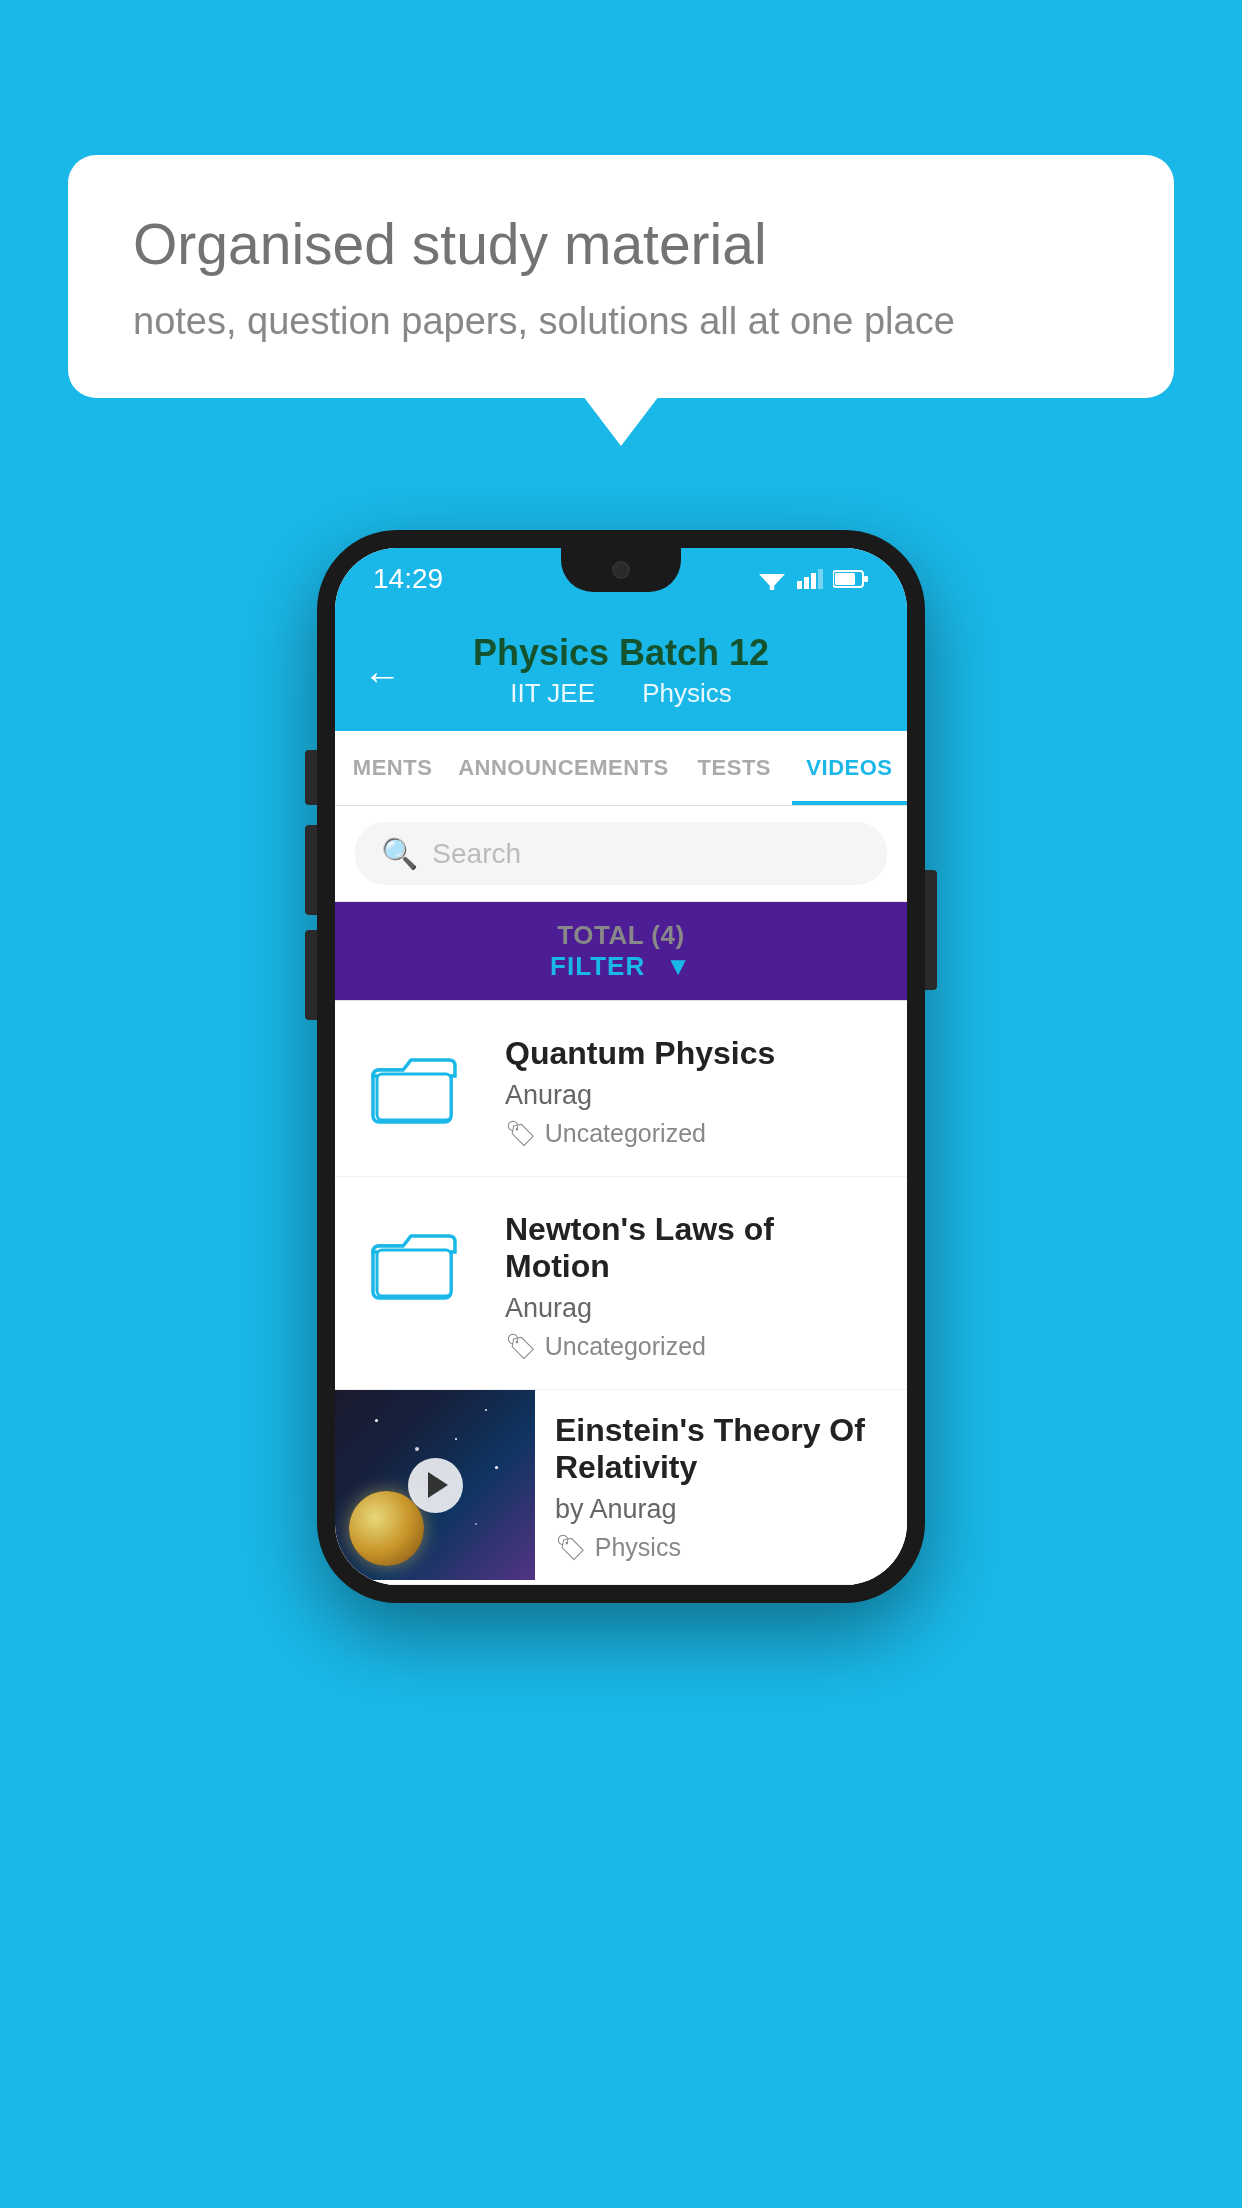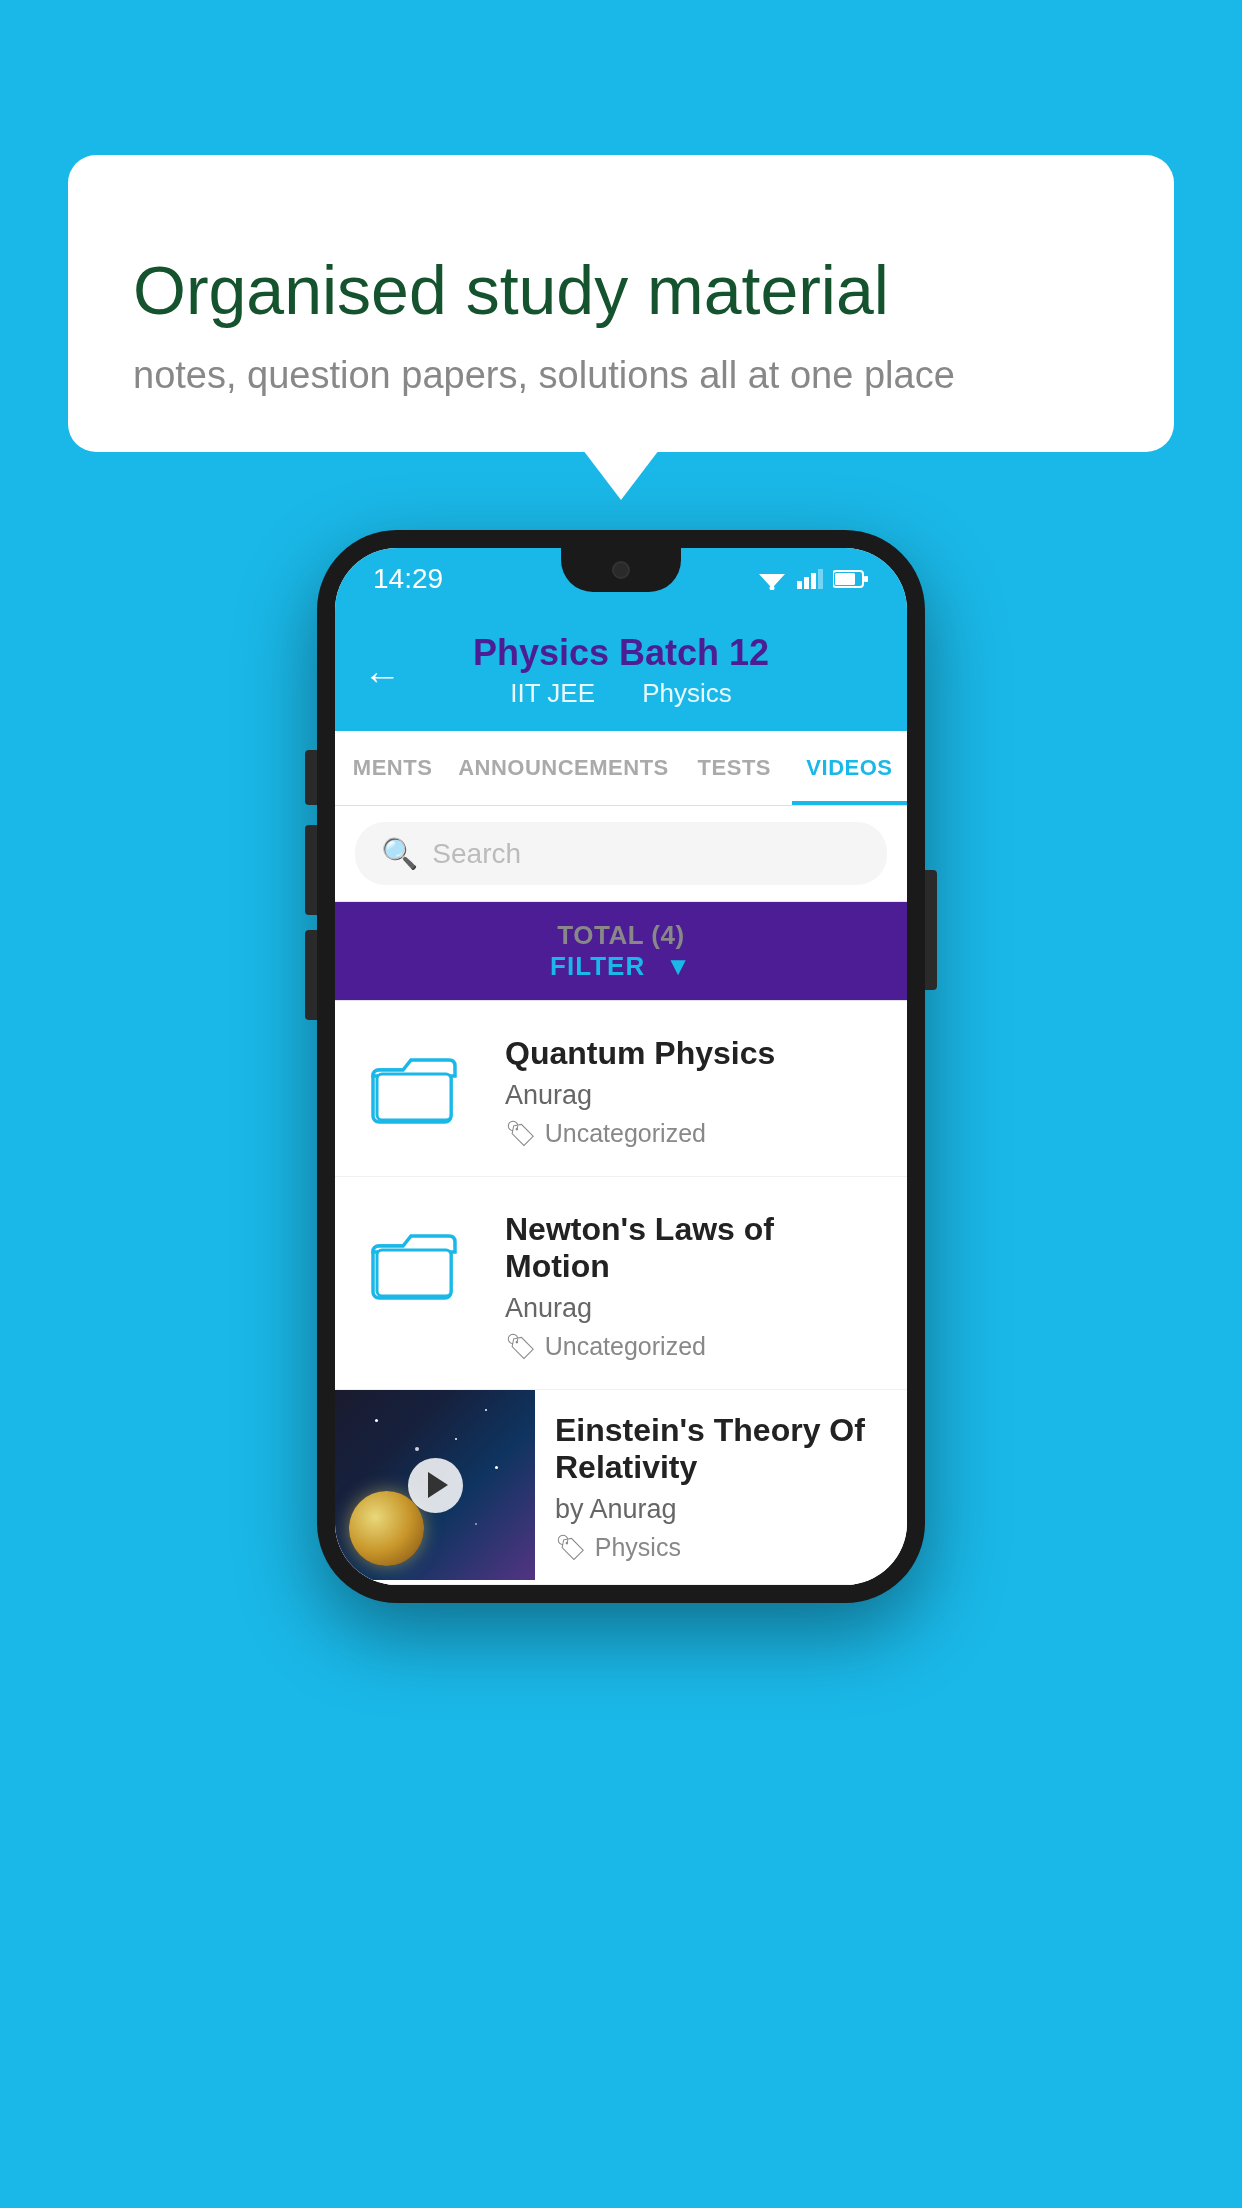--- a/index.html
+++ b/index.html
@@ -35,26 +35,25 @@
       left: 50%;
       transform: translateX(-50%);
       width: 0;
       height: 0;
       border-left: 38px solid transparent;
       border-right: 38px solid transparent;
       border-top: 50px solid white;
     }
 
     .bubble-title {
-      font-size: 68px;
+      font-size: 57px;
       font-weight: 400;
-      color: #14532d;
+      color: #737373;
       line-height: 1.2;
       margin-bottom: 22px;
-      margin-top: 40px;
     }
 
     .bubble-subtitle {
       font-size: 38px;
       color: #888;
       font-weight: 400;
     }
 
     
     .phone-wrapper {
@@ -178,21 +177,21 @@
     .header-back {
       position: absolute;
       left: 28px;
       top: 50%;
       transform: translateY(-50%);
       color: white;
       font-size: 38px;
     }
 
     .header-title {
-      color: #4c1d95;
+      color: #14532d;
       font-size: 36px;
       font-weight: 700;
     }
 
     .header-subtitle {
       color: rgba(255,255,255,0.9);
       font-size: 26px;
       margin-top: 4px;
     }
 

